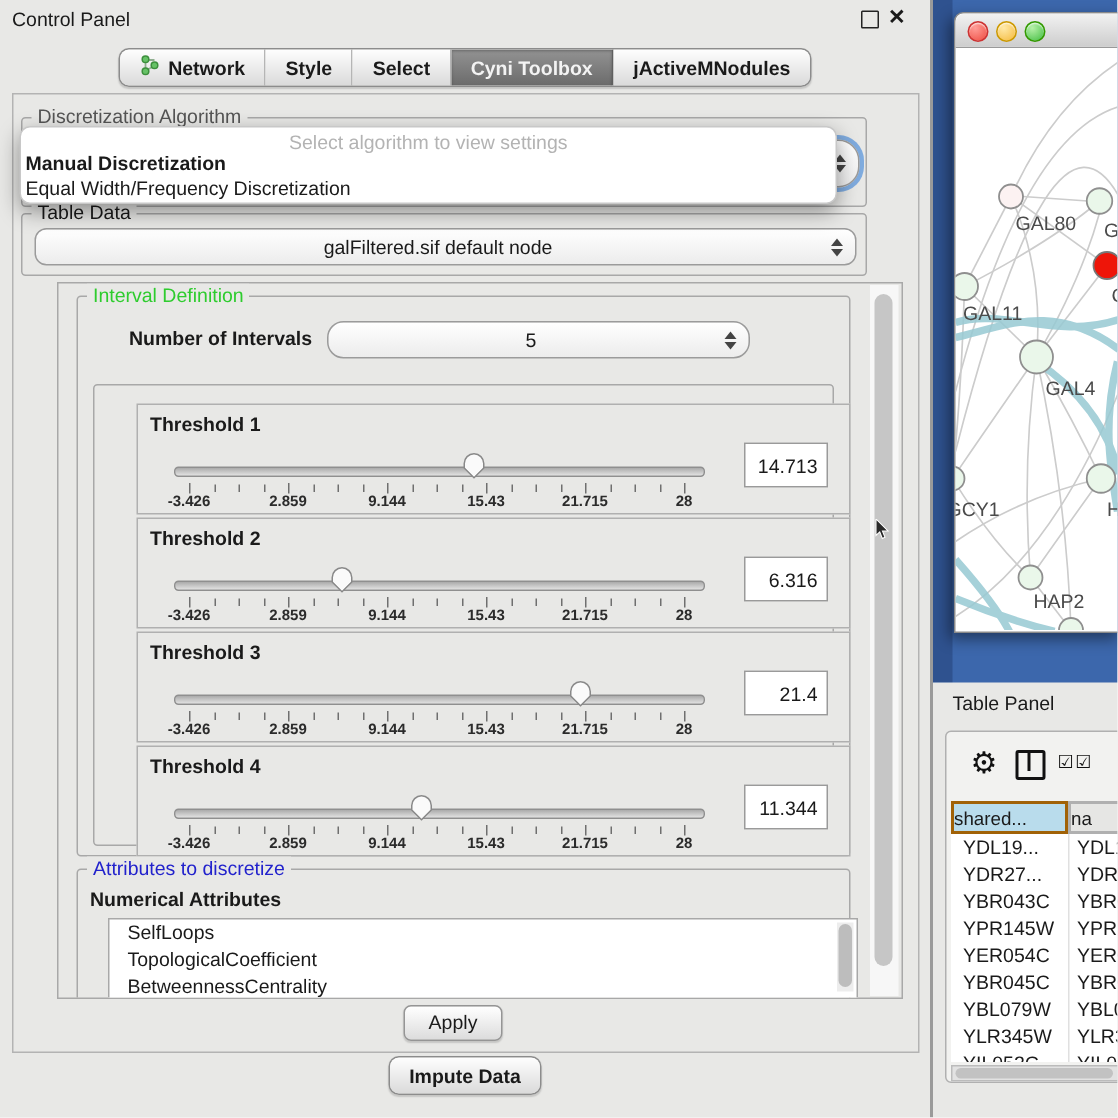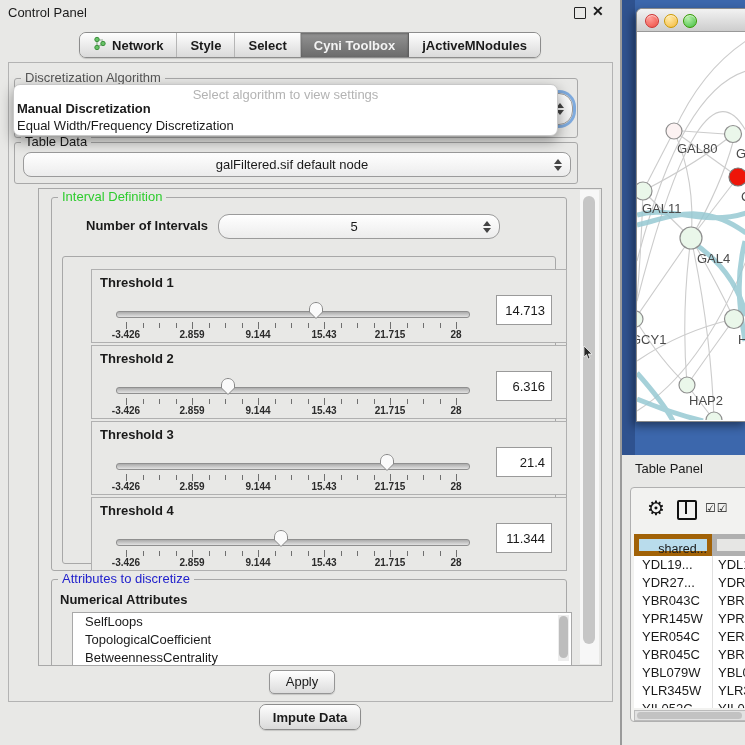--- a/index.html
+++ b/index.html
@@ -91,21 +91,21 @@
 
   .tablepanel-title{left:635px;top:461px;}
   .tablewin{left:630px;top:487px;width:115px;height:233px;background:#f2f2f0;border:1px solid #b0b0b0;border-radius:4px 0 0 4px;overflow:hidden;}
   .tw-toolbar{position:absolute;left:0;top:0;width:115px;height:43px;}
   .gear{position:absolute;left:16px;top:8px;font-size:20px;color:#111;cursor:pointer;}
   .colicon{position:absolute;left:46px;top:12px;width:16px;height:16px;border:2px solid #111;border-radius:2px;cursor:pointer;}
   .colicon:before{content:"";position:absolute;left:6px;top:0;width:2px;height:12px;background:#111;}
   .cbpair{position:absolute;left:74px;top:13px;font-size:12px;letter-spacing:1px;color:#111;cursor:pointer;}
 
   .thead{position:absolute;left:3px;top:46px;height:22px;display:flex;}
-  .hcell{box-sizing:border-box;border:5px solid #a16207;text-align:right;line-height:20px;font-size:12.5px;cursor:pointer;}
+  .hcell{box-sizing:border-box;border:2px solid #a16207;text-align:left;line-height:20px;font-size:12.5px;cursor:pointer;}
   .hcell.h1{width:78px;background:#b9dcec;}
   .hcell.h2{width:90px;background:#e6e6e4;border-color:#b0b0b0;}
   .tbody{position:absolute;left:3px;top:68px;width:112px;height:152px;background:#fff;overflow:hidden;}
   .trow{position:absolute;left:0;width:200px;height:18px;line-height:18px;cursor:pointer;}
   .trow .c1{position:absolute;left:8px;}
   .trow .c2{position:absolute;left:84px;}
   .tbody .coldiv{position:absolute;left:78px;top:0;width:1px;height:152px;background:#e0e0e0;}
   .hscroll{position:absolute;left:3px;top:222px;width:112px;height:11px;background:#e2e2e2;border:1px solid #bbb;box-sizing:border-box;}
   .hscroll .ht{position:absolute;left:2px;top:1px;width:105px;height:7px;background:#c2c2c2;border-radius:4px;cursor:pointer;}
 

